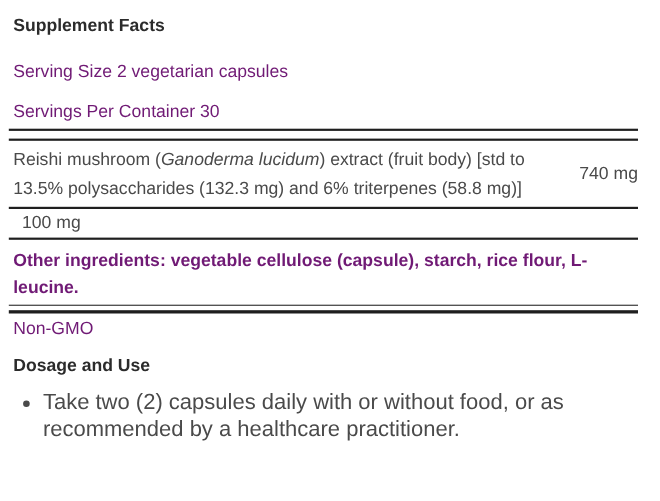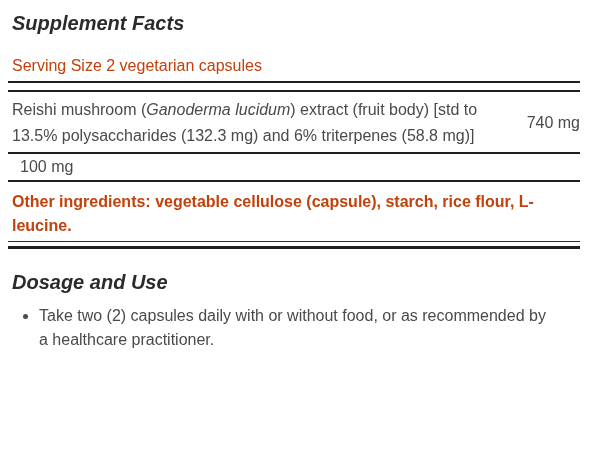--- a/index.html
+++ b/index.html
@@ -13,28 +13,27 @@
     overflow: hidden;
     font-family: "Liberation Sans", sans-serif;
     -webkit-font-smoothing: antialiased;
   }
   .panel {
     box-sizing: border-box;
     width: 600px;
     padding: 12px 20px 0 8px;
     color: #4a4a4a;
   }
-  .txt { margin: 0 0 0 4px; font-size: 16px; line-height: 19px; color: #c2410c; }
+  .txt { margin: 0 0 0 4px; font-size: 16px; line-height: 19px; color: #701a75; }
   .heading {
     margin: 0 0 0 4px;
-    font-size: 20px;
+    font-size: 16px;
     line-height: 19px;
     font-weight: bold;
     color: #2b2b2b;
-    font-style: italic;
   }
   .title { margin-top: 2px; }
   .serving-size { margin-top: 23px; }
   .servings-container { margin-top: 17px; }
   .rule { height: 2px; background: #1f1f1f; border: 0; }
   .rule-top { margin-top: 6px; }
   .amount-header { margin-top: 10px; }
   .rule-under-header { margin-top: 7px; }
   .ing-row {
     display: flex;
@@ -45,42 +44,43 @@
   .ing-name { font-size: 16px; line-height: 26px; color: #4a4a4a; margin: 0; }
   .row-1 .ing-name { width: 470px; }
   .row-2 { margin-top: 4px; margin-bottom: 4px; }
   .row-2 .ing-name { line-height: 24px; }
   .latin { font-style: italic; }
   .ing-amt { font-size: 16px; color: #4a4a4a; white-space: nowrap; margin: 0 0 0 8px; }
   .other-ingredients { margin-top: 8px; line-height: 24px; font-weight: bold; }
   .rule-thin { height: 1px; background: #2a2a2a; border: 0; margin-top: 3px; }
   .rule-thick { height: 3px; background: #1f1f1f; border: 0; margin-top: 4px; }
   .non-gmo { margin-top: 5px; }
-  .dosage-header { margin-top: 24px; }
+  .dosage-header { margin-top: 14px; }
   .dosage-list {
     margin: 12px 0 0 4px;
     padding: 0 0 0 27px;
     list-style: disc;
   }
   .dosage-list li {
-    font-size: 16px;
+    font-size: 20px;
     line-height: 24px;
     color: #4a4a4a;
     padding-right: 24px;
   }
 </style>
 </head>
 <body>
 
 <div class="panel">
 
   <h1 class="heading title">Supplement Facts</h1>
 
   <p class="txt serving-size">Serving Size 2 vegetarian capsules</p>
 
+  <p class="txt servings-container">Servings Per Container 30</p>
 
   <div class="rule rule-top"></div>
 
 
   <div class="rule rule-under-header"></div>
 
   <div class="ing-row row-1">
     <p class="ing-name"><span>Reishi mushroom (</span><span class="latin">Ganoderma lucidum</span><span>) extract (fruit body) [std to 13.5% polysaccharides (132.3 mg) and 6% triterpenes (58.8 mg)]</span></p>
     <p class="ing-amt">740 mg</p>
   </div>
@@ -91,20 +91,21 @@
     <p class="ing-amt">100 mg</p>
   </div>
 
   <div class="rule"></div>
 
   <p class="txt other-ingredients">Other ingredients: vegetable cellulose (capsule), starch, rice flour, L-leucine.</p>
 
   <div class="rule-thin"></div>
   <div class="rule-thick"></div>
 
+  <p class="txt non-gmo">Non-GMO</p>
 
   <h2 class="heading dosage-header">Dosage and Use</h2>
 
   <ul class="dosage-list">
     <li>Take two (2) capsules daily with or without food, or as recommended by a healthcare practitioner.</li>
   </ul>
 
 </div>
 
 </body></html>

